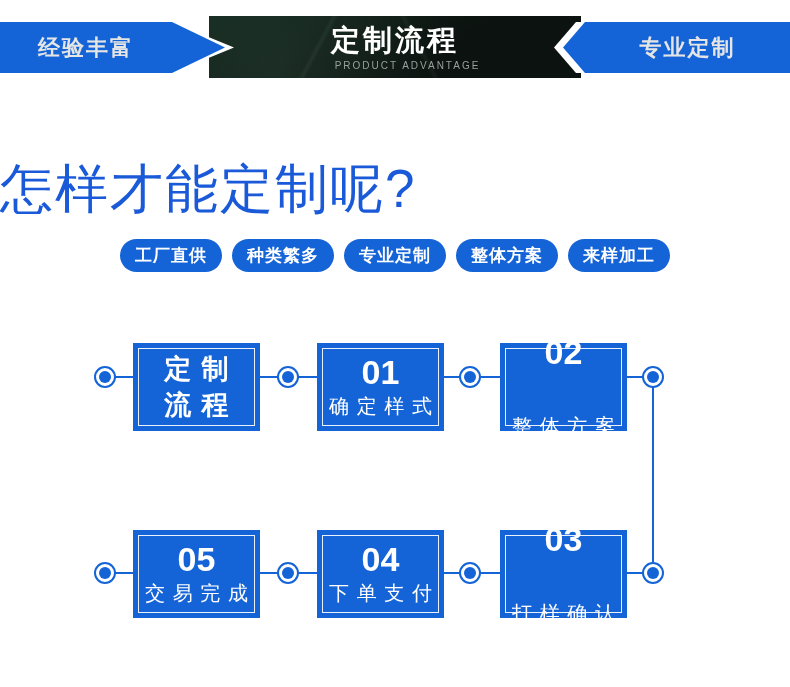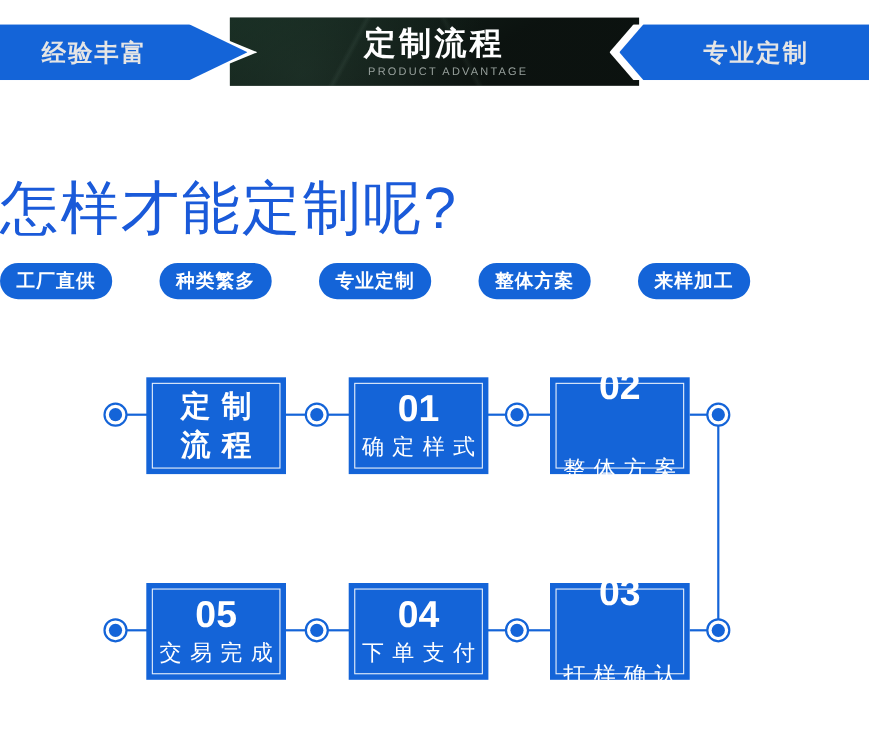--- a/index.html
+++ b/index.html
@@ -36,21 +36,21 @@
   .ribbon.left{left:0;width:225px;clip-path:polygon(0 0,172px 0,100% 50%,172px 100%,0 100%);}
   .ribbon.left .ribbon-text{width:172px;text-align:center;}
   .ribbon.right{left:563px;width:227px;clip-path:polygon(22px 0,100% 0,100% 100%,22px 100%,0 50%);}
   .ribbon.right .ribbon-text{width:100%;padding-left:22px;text-align:center;}
 
   
   .headline{position:absolute;top:118px;left:0;width:100%;text-align:left;
             color:var(--headline);font-size:53px;font-weight:400;letter-spacing:2px;margin-top:36px;}
 
   
-  .pills{position:absolute;top:239px;left:0;width:100%;display:flex;justify-content:flex-start;gap:43px;}
+  .pills{position:absolute;top:239px;left:0;width:100%;display:flex;justify-content:center;gap:10px;}
   .pill{height:33px;line-height:33px;padding:0 15px;border-radius:17px;background:var(--blue);
         color:#fff;font-size:17px;font-weight:bold;letter-spacing:1px;}
 
   
   .fbox{position:absolute;width:127px;height:88px;background:var(--blue);color:#fff;
         display:flex;flex-direction:column;align-items:center;justify-content:center;z-index:3;}
   .fbox .inner{position:absolute;left:5px;top:5px;right:5px;bottom:5px;border:1px solid rgba(255,255,255,0.9);}
   .fbox .cjk{letter-spacing:0.38em;margin-right:-0.38em;}
   .start-line{font-size:27px;font-weight:bold;line-height:1.35;}
   .step-number{font-size:34px;font-weight:bold;line-height:1.1;}

